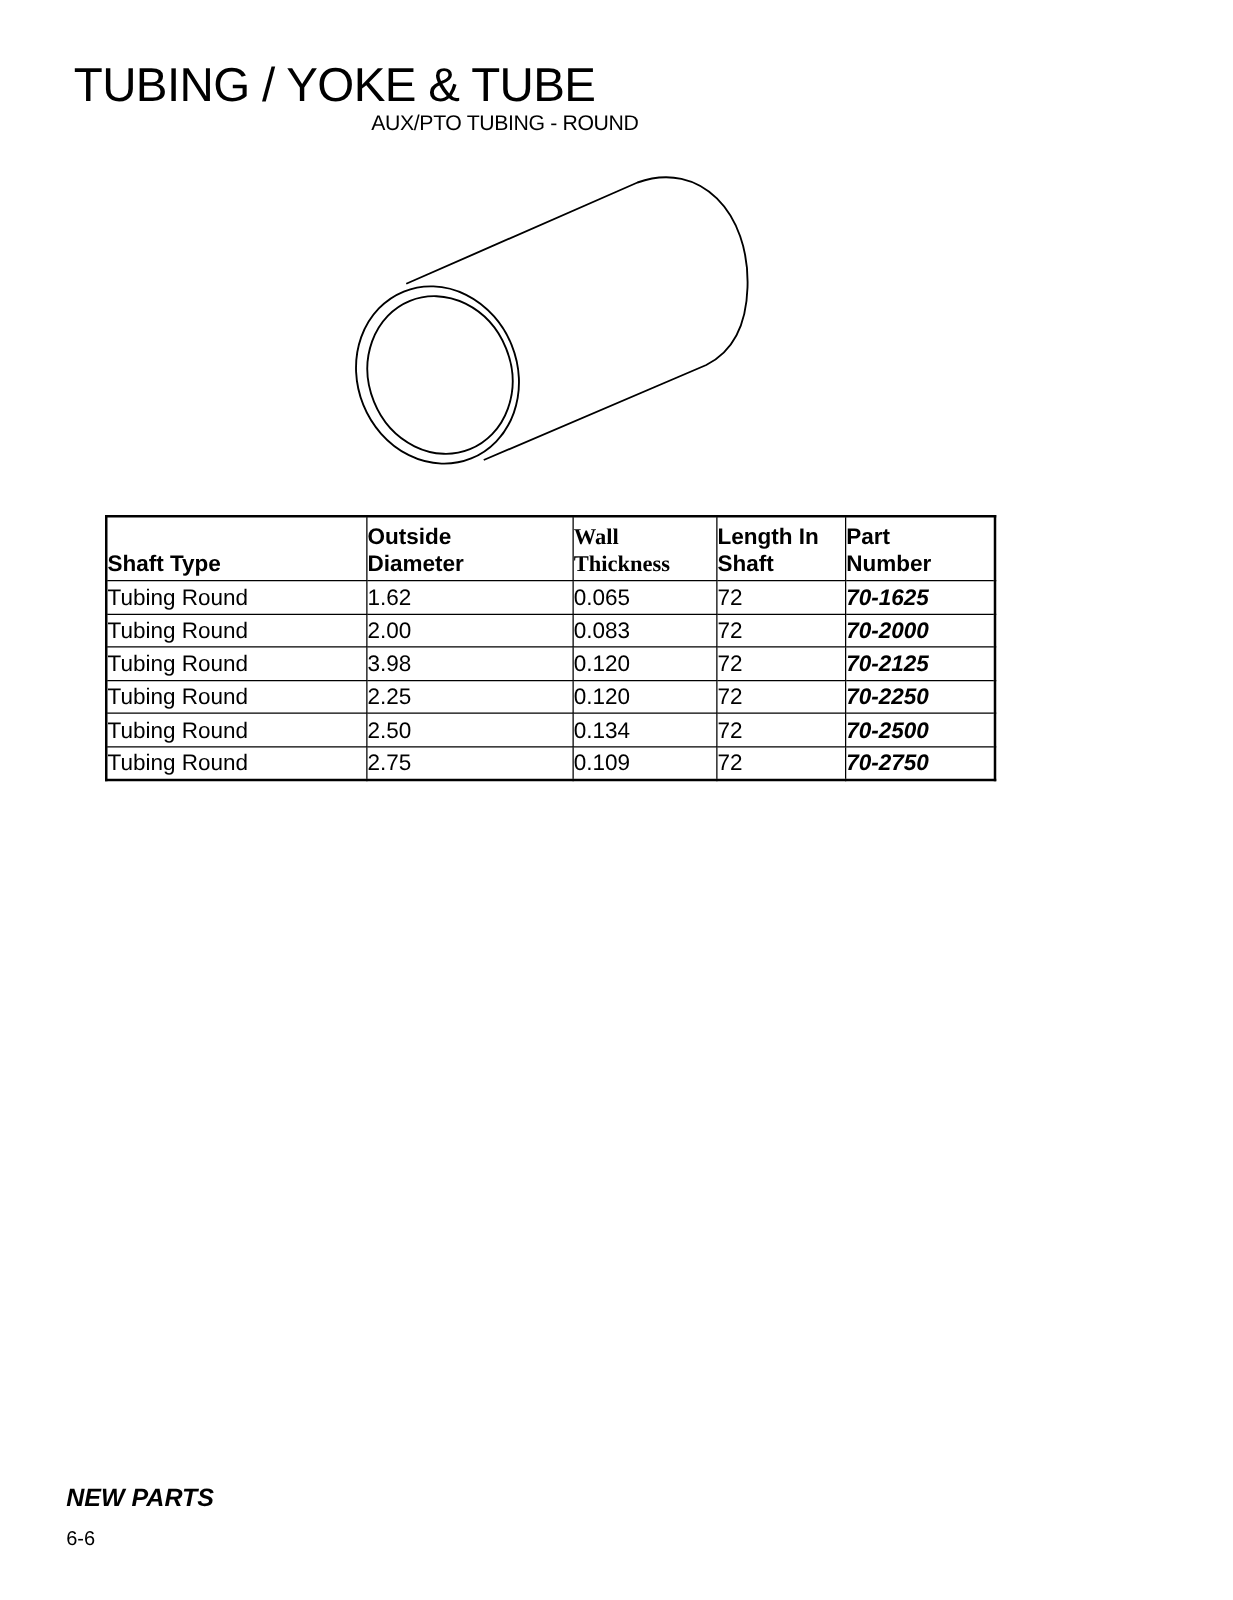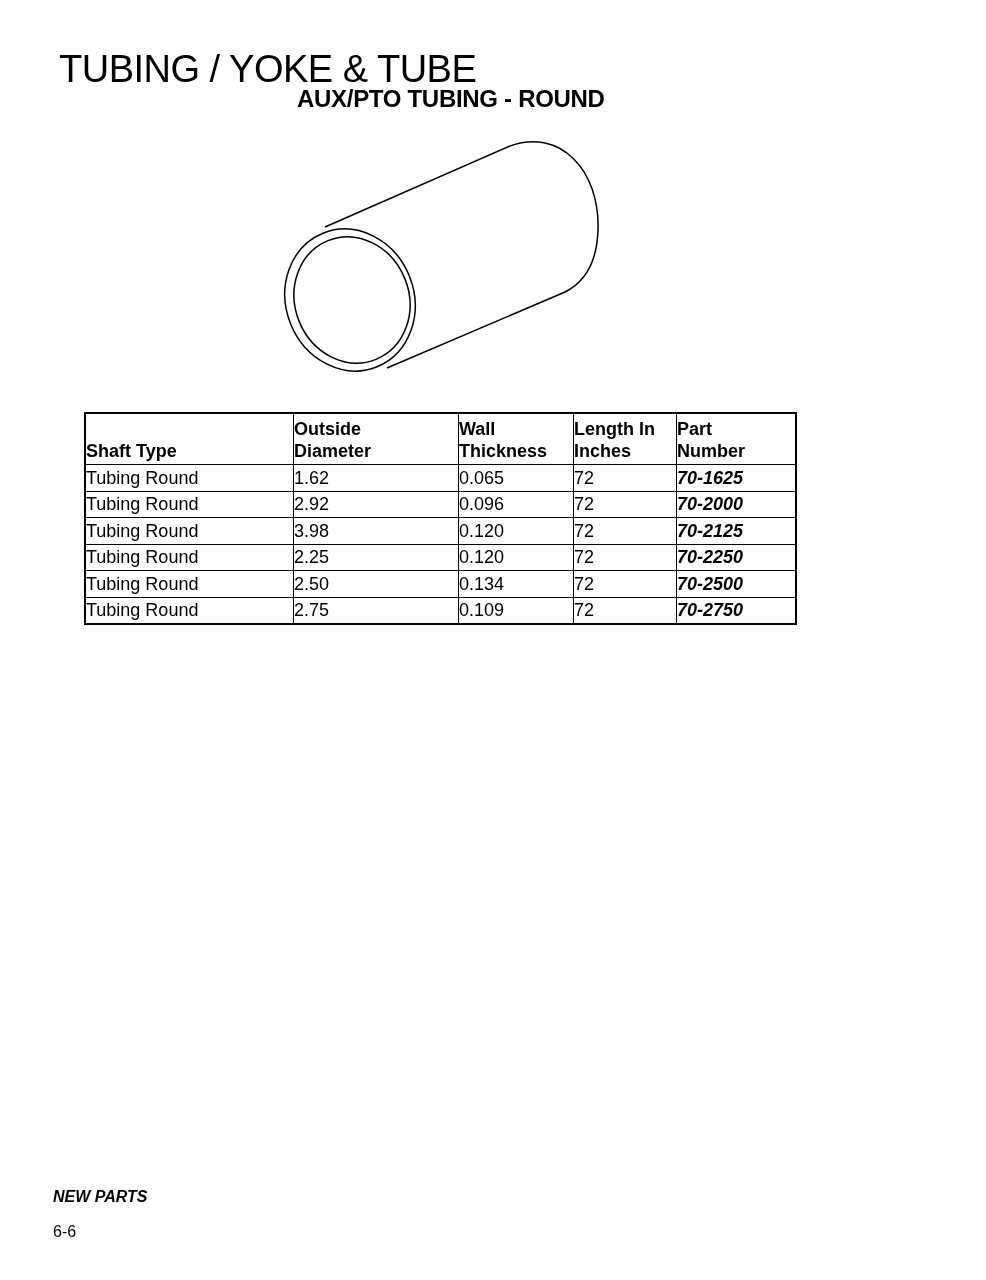--- a/index.html
+++ b/index.html
@@ -22,22 +22,22 @@
       font-size: 38px;
       font-weight: normal;
       letter-spacing: -0.5px;
       line-height: 34px;
       white-space: nowrap;
     }
     .section-title {
       position: absolute;
       left: 297px;
       top: 86px;
-      font-size: 24px;
-      font-weight: bold;
+      font-size: 17px;
+      font-weight: normal;
       letter-spacing: -0.3px;
       line-height: 26px;
       white-space: nowrap;
     }
     .tube-illustration {
       position: absolute;
       left: 270px;
       top: 130px;
       width: 350px;
       height: 260px;
@@ -62,29 +62,29 @@
       line-height: 22px;
       padding-bottom: 2px;
     }
     .spec-table td {
       height: 25.5px;
       line-height: 22px;
       margin-top: 16px;
     }
     .col-type { width: 207px; }
     .col-od { width: 164px; }
-    .col-wall { width: 114px; }
+    .col-wall { width: 114px; font-family: Liberation Serif, serif; }
     .col-len { width: 102px; }
     .col-part { width: 118px; }
     .part-num { font-weight: bold; font-style: italic; }
     .footer-label {
       position: absolute;
       left: 53px;
       top: 1188px;
-      font-size: 16px;
+      font-size: 20px;
       font-weight: bold;
       font-style: italic;
       white-space: nowrap;
       text-align: center;
     }
     .page-number {
       position: absolute;
       left: 53px;
       top: 1223px;
       font-size: 16px;
@@ -107,36 +107,36 @@
     <ellipse cx="352" cy="300" rx="57" ry="64" transform="rotate(-22 352 300)"></ellipse>
   </g>
 </svg>
 
 <table class="spec-table">
   <thead>
     <tr>
       <th class="col-type"><span>Shaft Type</span></th>
       <th class="col-od"><span>Outside</span><br><span>Diameter</span></th>
       <th class="col-wall"><span>Wall</span><br><span>Thickness</span></th>
-      <th class="col-len"><span>Length In</span><br><span>Inches</span></th>
+      <th class="col-len"><span>Length In</span><br><span>Shaft</span></th>
       <th class="col-part"><span>Part</span><br><span>Number</span></th>
     </tr>
   </thead>
   <tbody>
     <tr>
       <td>Tubing Round</td>
       <td>1.62</td>
       <td>0.065</td>
       <td>72</td>
       <td class="part-num">70-1625</td>
     </tr>
     <tr>
       <td>Tubing Round</td>
-      <td>2.92</td>
-      <td>0.096</td>
+      <td>2.00</td>
+      <td>0.083</td>
       <td>72</td>
       <td class="part-num">70-2000</td>
     </tr>
     <tr>
       <td>Tubing Round</td>
       <td>3.98</td>
       <td>0.120</td>
       <td>72</td>
       <td class="part-num">70-2125</td>
     </tr>

